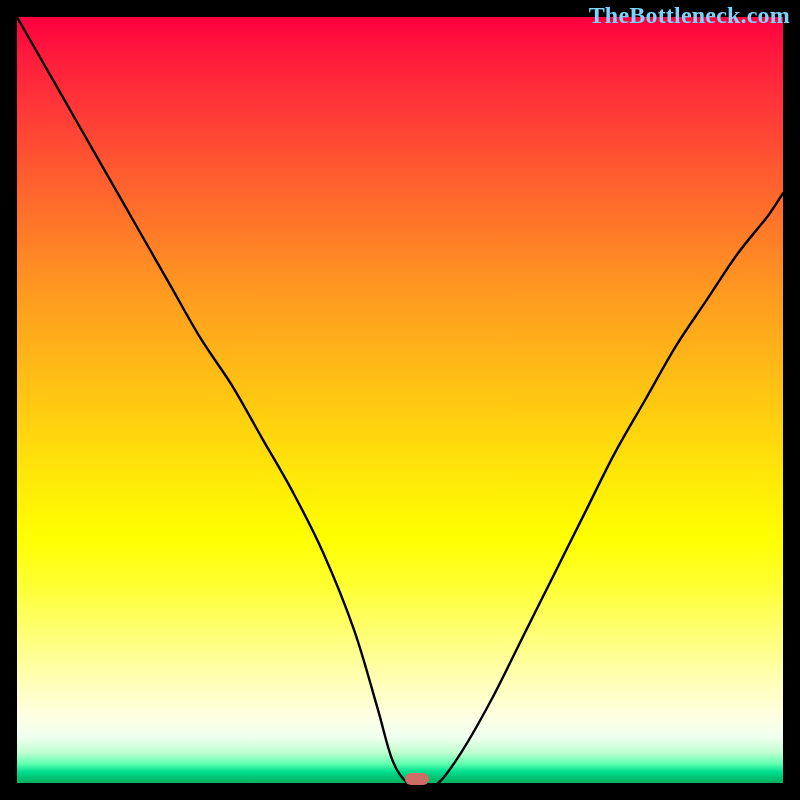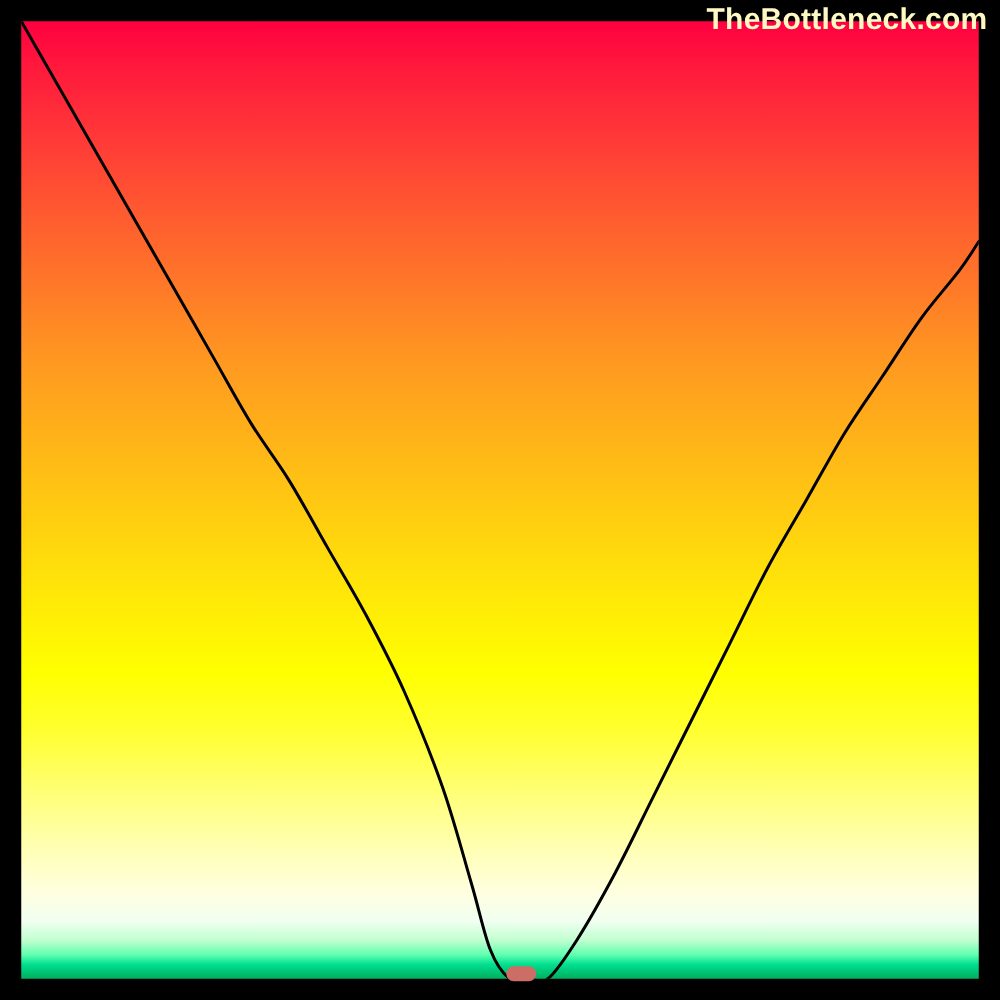--- a/index.html
+++ b/index.html
@@ -36,24 +36,24 @@
       #60ffb0 97.5%,
       #00e090 98.5%,
       #00c878 99.2%,
       #00b060 100%
     );
   }
   .watermark {
     position: absolute;
     top: 2px;
     right: 10px;
-    font-family: Liberation Sans, sans-serif;
+    font-family: Liberation Serif, serif;
     font-size: 24px;
     font-weight: bold;
-    color: #fef9c3;
+    color: #7dd3fc;
     letter-spacing: 0.2px;
     user-select: none;
     margin-left: 28px;
   }
   svg.curve {
     position: absolute;
     left: 17px;
     top: 17px;
     width: 766px;
     height: 766px;

